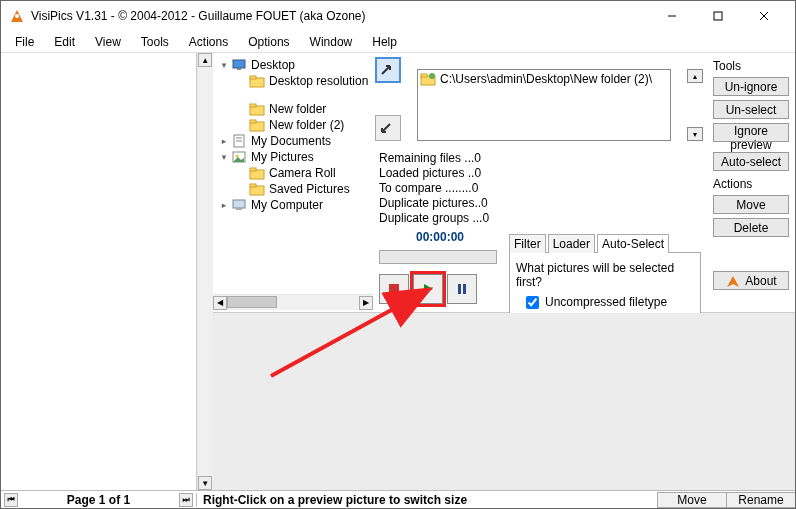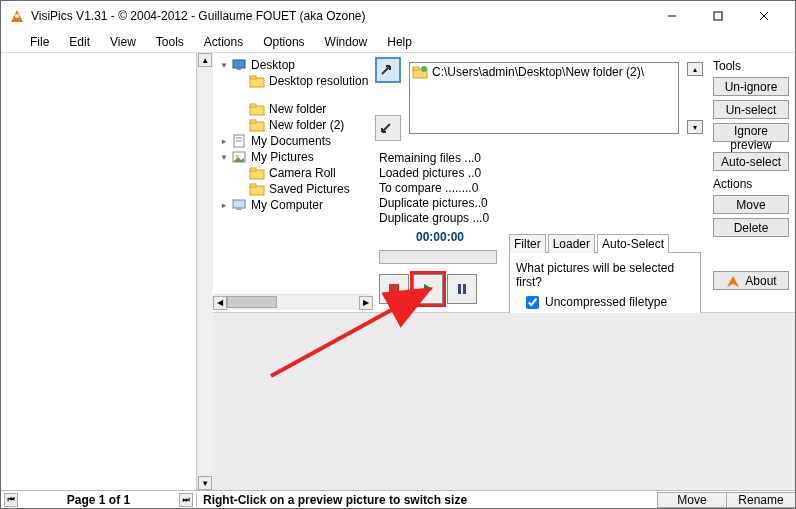--- a/index.html
+++ b/index.html
@@ -6,21 +6,21 @@
 body { background: #fff; width: 796px; height: 509px; position: relative; overflow: hidden; border: 1px solid #666; }
 
 
 .titlebar { height: 30px; display: flex; align-items: center; padding: 0 8px; }
 .titlebar .app-icon { width: 16px; height: 16px; margin-right: 6px; }
 .titlebar .title { flex: 1; }
 .titlebar .win-btns { display: flex; }
 .titlebar .win-btn { width: 46px; height: 28px; display: flex; align-items: center; justify-content: center; cursor: default; }
 
 
-.menubar { height: 22px; display: flex; align-items: center; padding: 0 19px; border-bottom: 1px solid #e0e0e0; }
+.menubar { height: 22px; display: flex; align-items: center; padding: 0 4px; border-bottom: 1px solid #e0e0e0; }
 .menubar .menu-item { padding: 2px 10px; cursor: default; }
 
 
 .main { display: flex; height: calc(100% - 30px - 22px - 18px); }
 .left-panel { width: 200px; border-right: 1px solid #ccc; display: flex; flex-direction: column; }
 .left-scrollbar { width: 16px; background: #f0f0f0; border-left: 1px solid #e5e5e5; position: relative; }
 .left-scrollbar .sarrow { width: 14px; height: 14px; border: 1px solid #aaa; background: #eee; position: absolute; display:flex; align-items:center; justify-content:center; font-size:8px; }
 .left-scrollbar .sarrow.top { top: 0; left: 0; }
 .left-scrollbar .sarrow.bot { bottom: 0; left: 0; }
 .preview-area { flex: 1; background: #fff; display:flex; flex-direction:column; }
@@ -34,21 +34,21 @@
 .tree-row { display: flex; align-items: center; height: 16px; white-space: nowrap; }
 .tree-row .toggle { width: 10px; text-align: center; color: #666; font-size: 9px; cursor: default; }
 .tree-row .icon { width: 16px; height: 14px; margin: 0 2px; display: inline-flex; align-items: center; justify-content: center; }
 .tree-row .label { padding: 0 2px; }
 .tree-hscroll { height: 16px; background: #f0f0f0; border-top: 1px solid #e5e5e5; display:flex; align-items:center; }
 .tree-hscroll .harrow { width:14px; height:14px; border:1px solid #aaa; background:#eee; display:flex; align-items:center; justify-content:center; font-size:8px; }
 .tree-hscroll .track { flex:1; height:14px; position:relative; }
 .tree-hscroll .thumb { position:absolute; left:0; top:0; height:12px; width:50px; background:#ccc; border:1px solid #aaa; }
 
 .center-panel { flex: 1; display: flex; flex-direction: column; padding: 2px; }
-.path-row { display: flex; align-items: center; gap: 8px; }
+.path-row { display: flex; align-items: flex-end; gap: 16px; }
 .add-btn { width: 26px; height: 26px; border: 2px solid #4a90d9; background: #d8e8f8; display:flex; align-items:center; justify-content:center; margin-top:2px; }
 .rem-btn { width: 26px; height: 26px; border: 1px solid #aaa; background: #eee; display:flex; align-items:center; justify-content:center; margin-top: 32px; }
 .path-box { flex: 1; height: 72px; border: 1px solid #888; background: #fff; padding: 2px; display:flex; align-items:flex-start; }
 .path-box .fico { width:16px; height:14px; margin-right:4px; }
 .path-box .ptxt { flex:1; }
 .path-arrow-col { width:18px; display:flex; flex-direction:column; justify-content:space-between; height:72px; }
 .path-arrow-col .pbtn { width:16px; height:14px; background:#eee; border:1px solid #888; display:flex; align-items:center; justify-content:center; font-size:8px; }
 
 .stats { margin-top: 10px; padding-left:4px; line-height: 15px; }
 .stats div { white-space: pre; }

